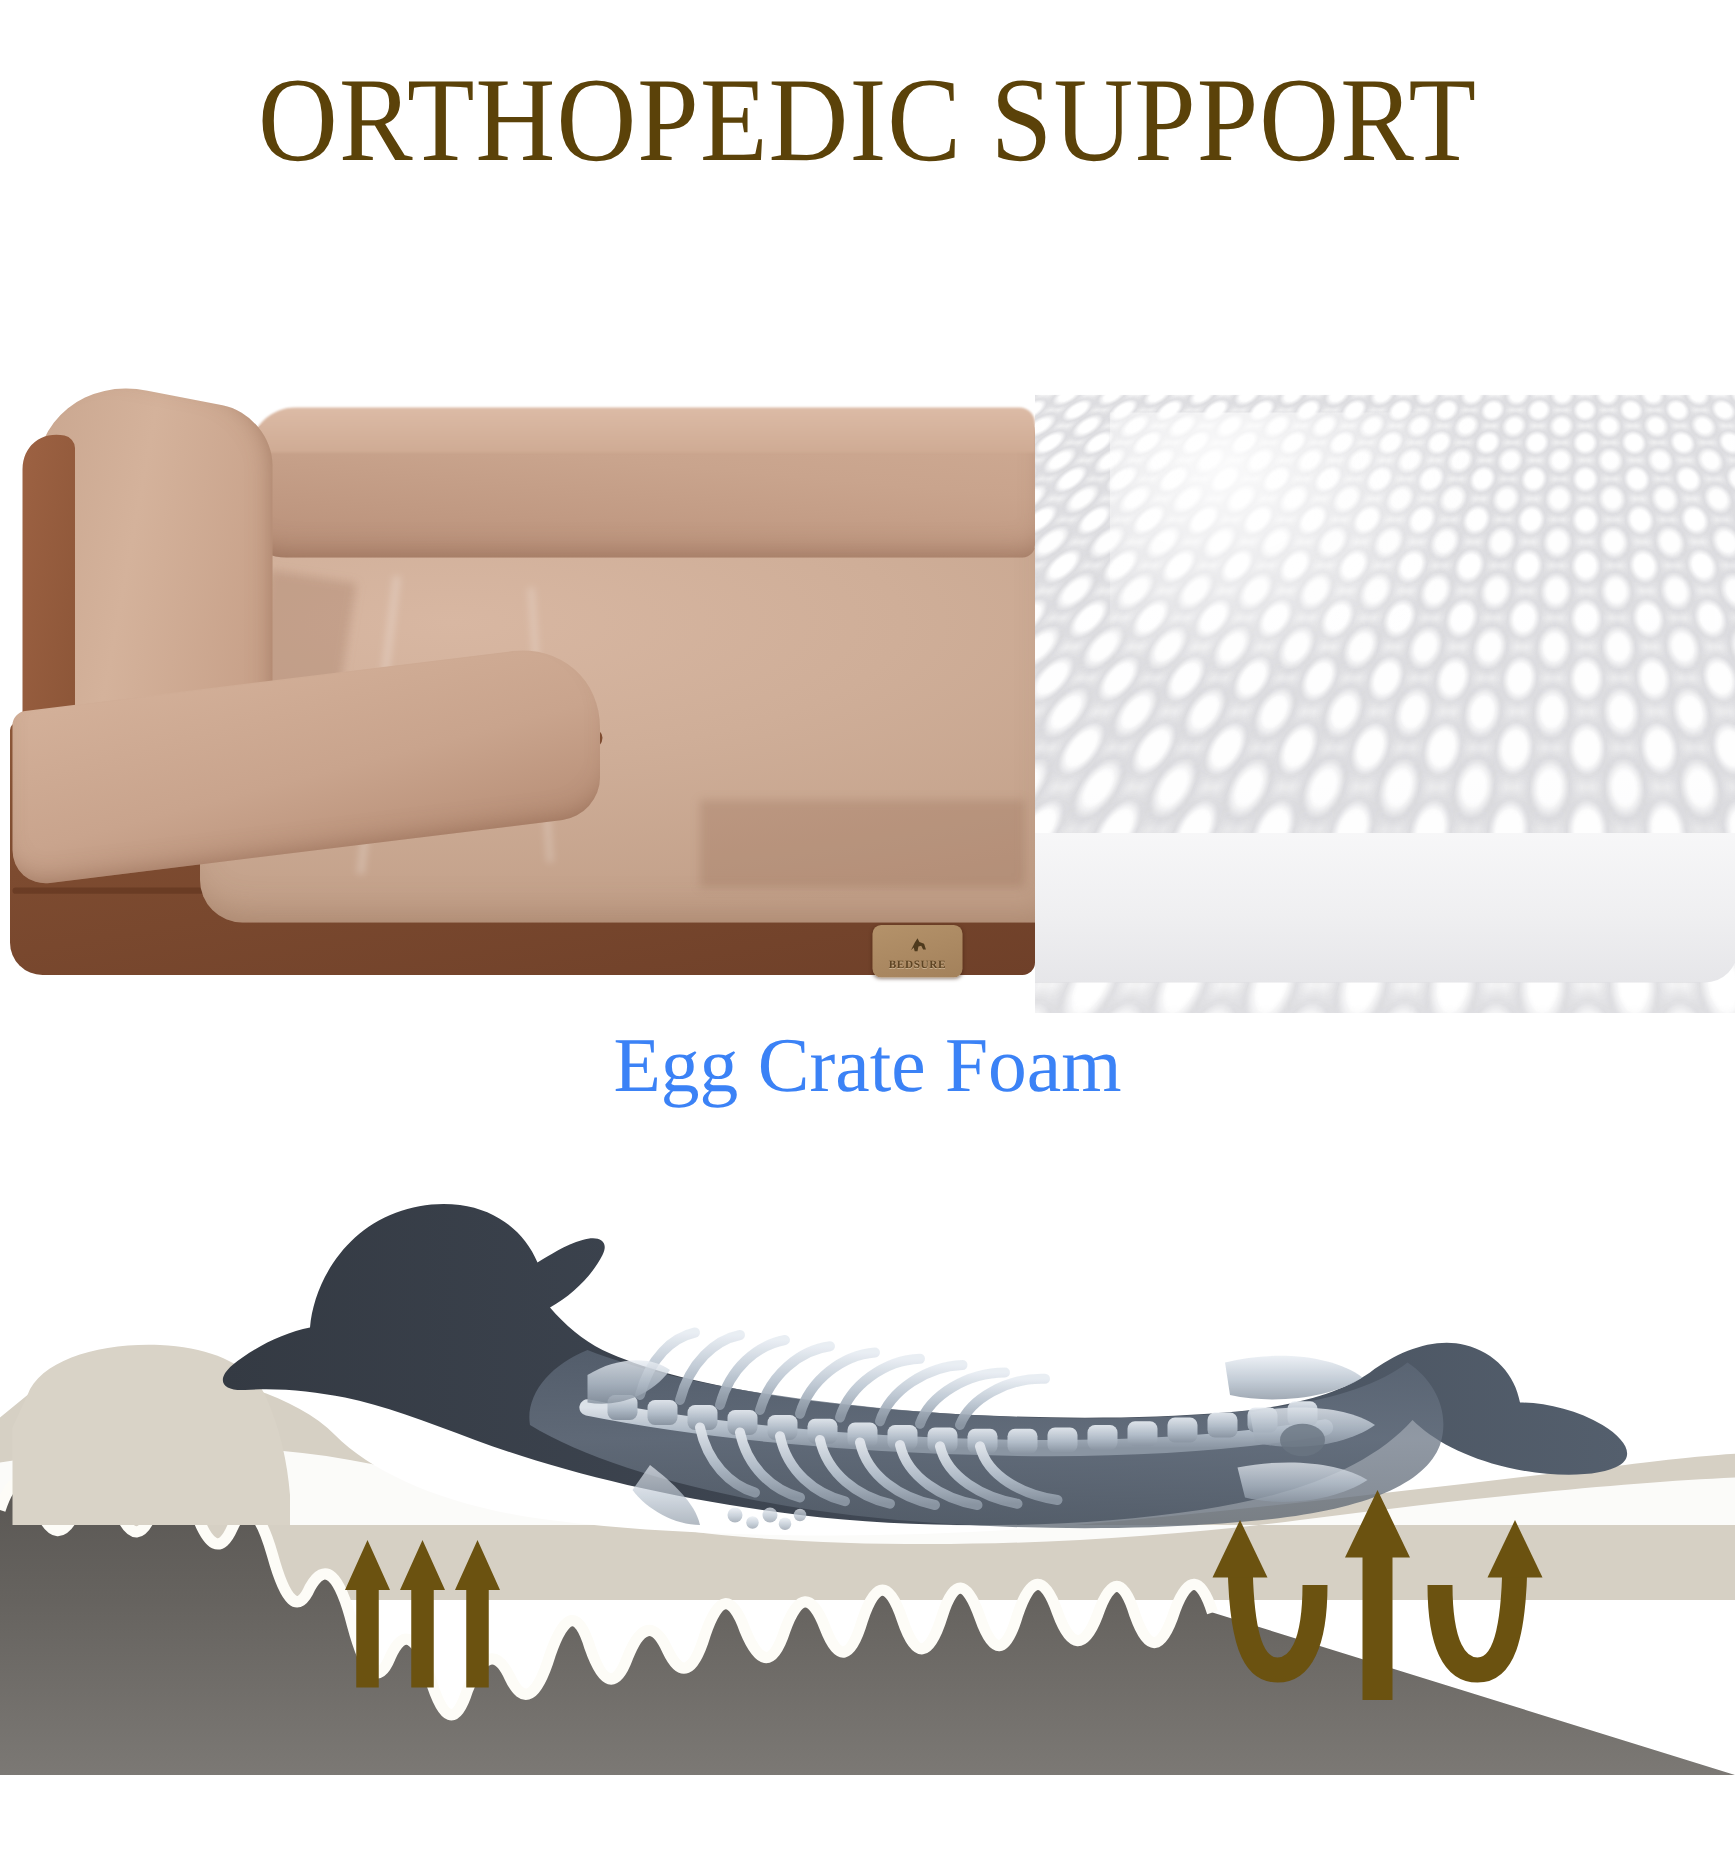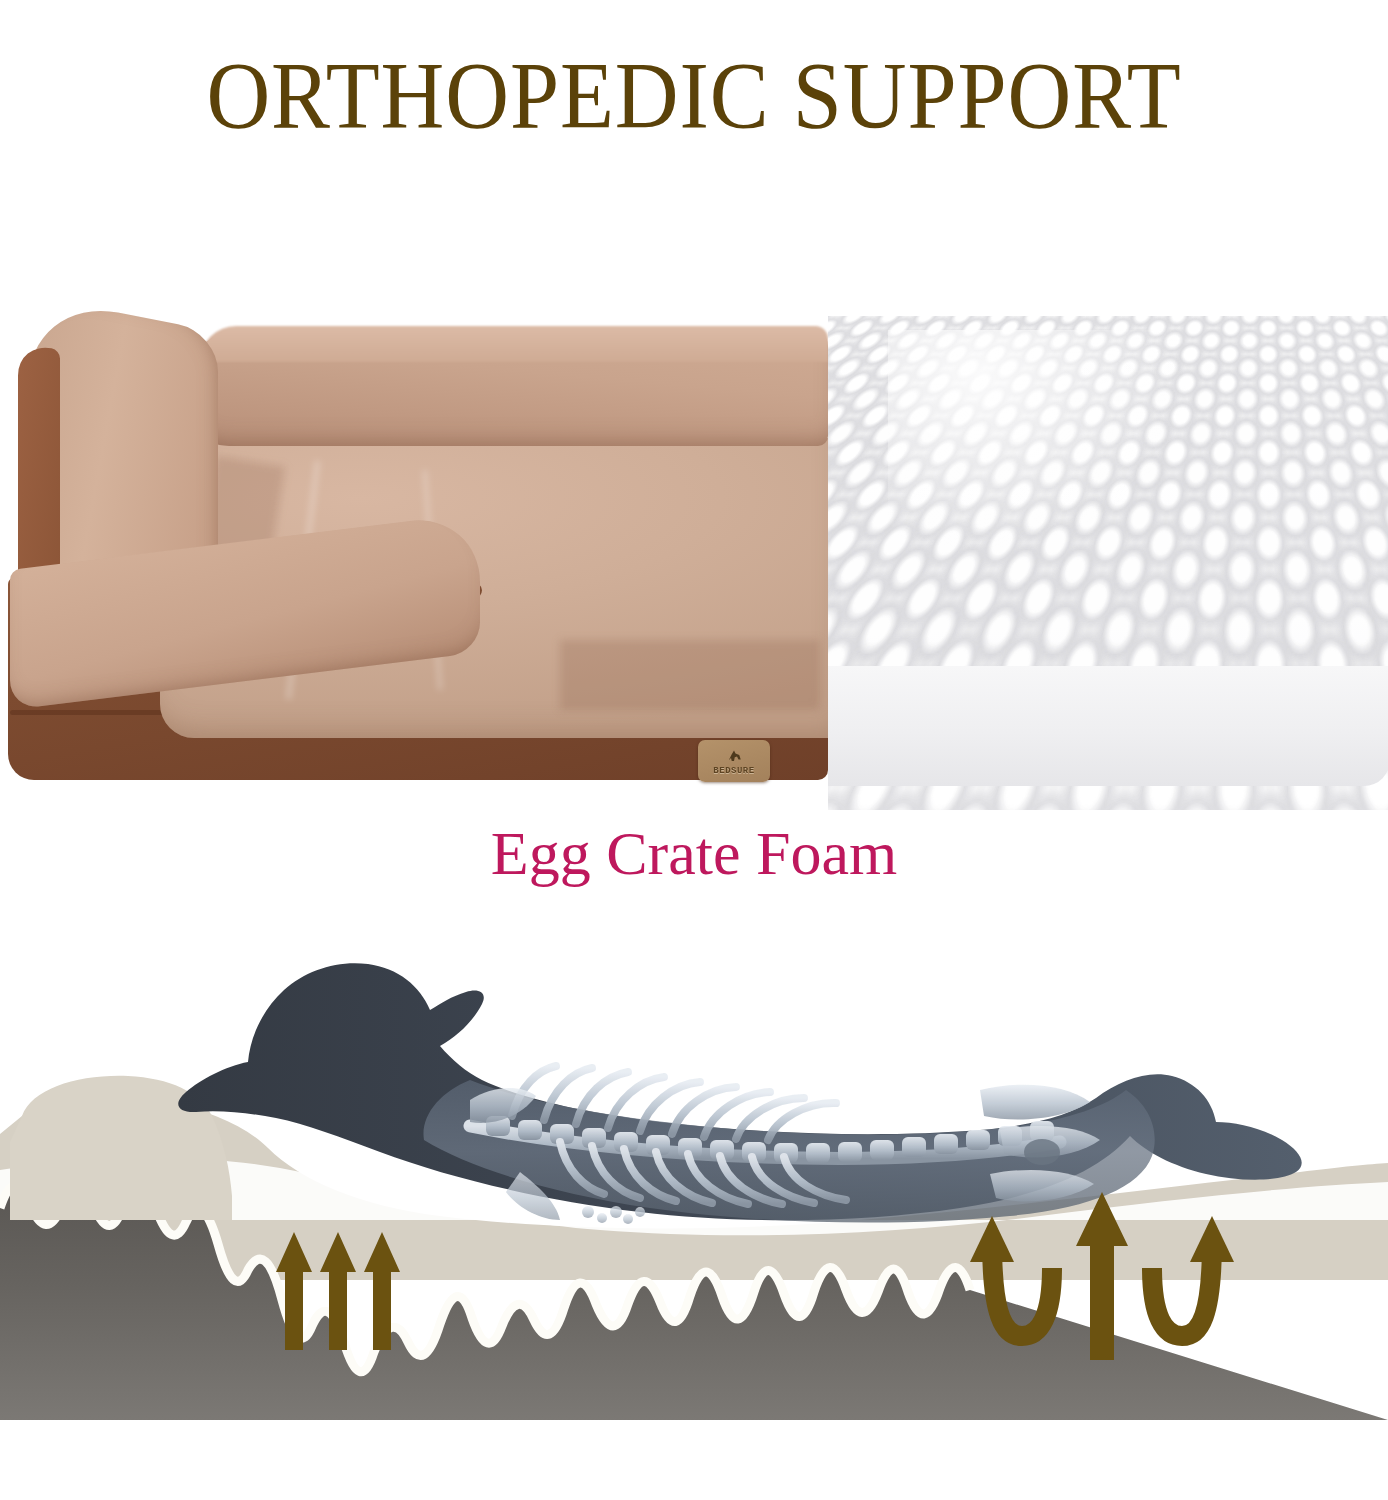--- a/index.html
+++ b/index.html
@@ -178,21 +178,21 @@
     align-items: center;
     justify-content: center;
     overflow: hidden;
   }
   .brand-tag-icon {
     width: 18px;
     height: 17px;
     margin-top: 1px;
   }
   .brand-tag-text {
-    font-family: Liberation Mono, monospace;
+    font-family: Liberation Serif, serif;
     font-size: 9px;
     font-weight: bold;
     letter-spacing: .5px;
     color: #5e4423;
     text-shadow: 0 1px 0 rgba(255,245,225,.4);
     line-height: 1;
     margin-top: 2px;
     text-align: center;
   }
 
@@ -252,21 +252,21 @@
 
   
   .caption-foam {
     position: absolute;
     left: 0;
     top: 818px;
     width: 1388px;
     text-align: center;
     font-family: "Liberation Serif", serif;
     font-size: 62px;
-    color: #be185d;
+    color: #3b82f6;
     white-space: nowrap;
   }
 
   
   .diagram {
     position: absolute;
     left: 0;
     top: 920px;
     width: 1388px;
     height: 510px;

